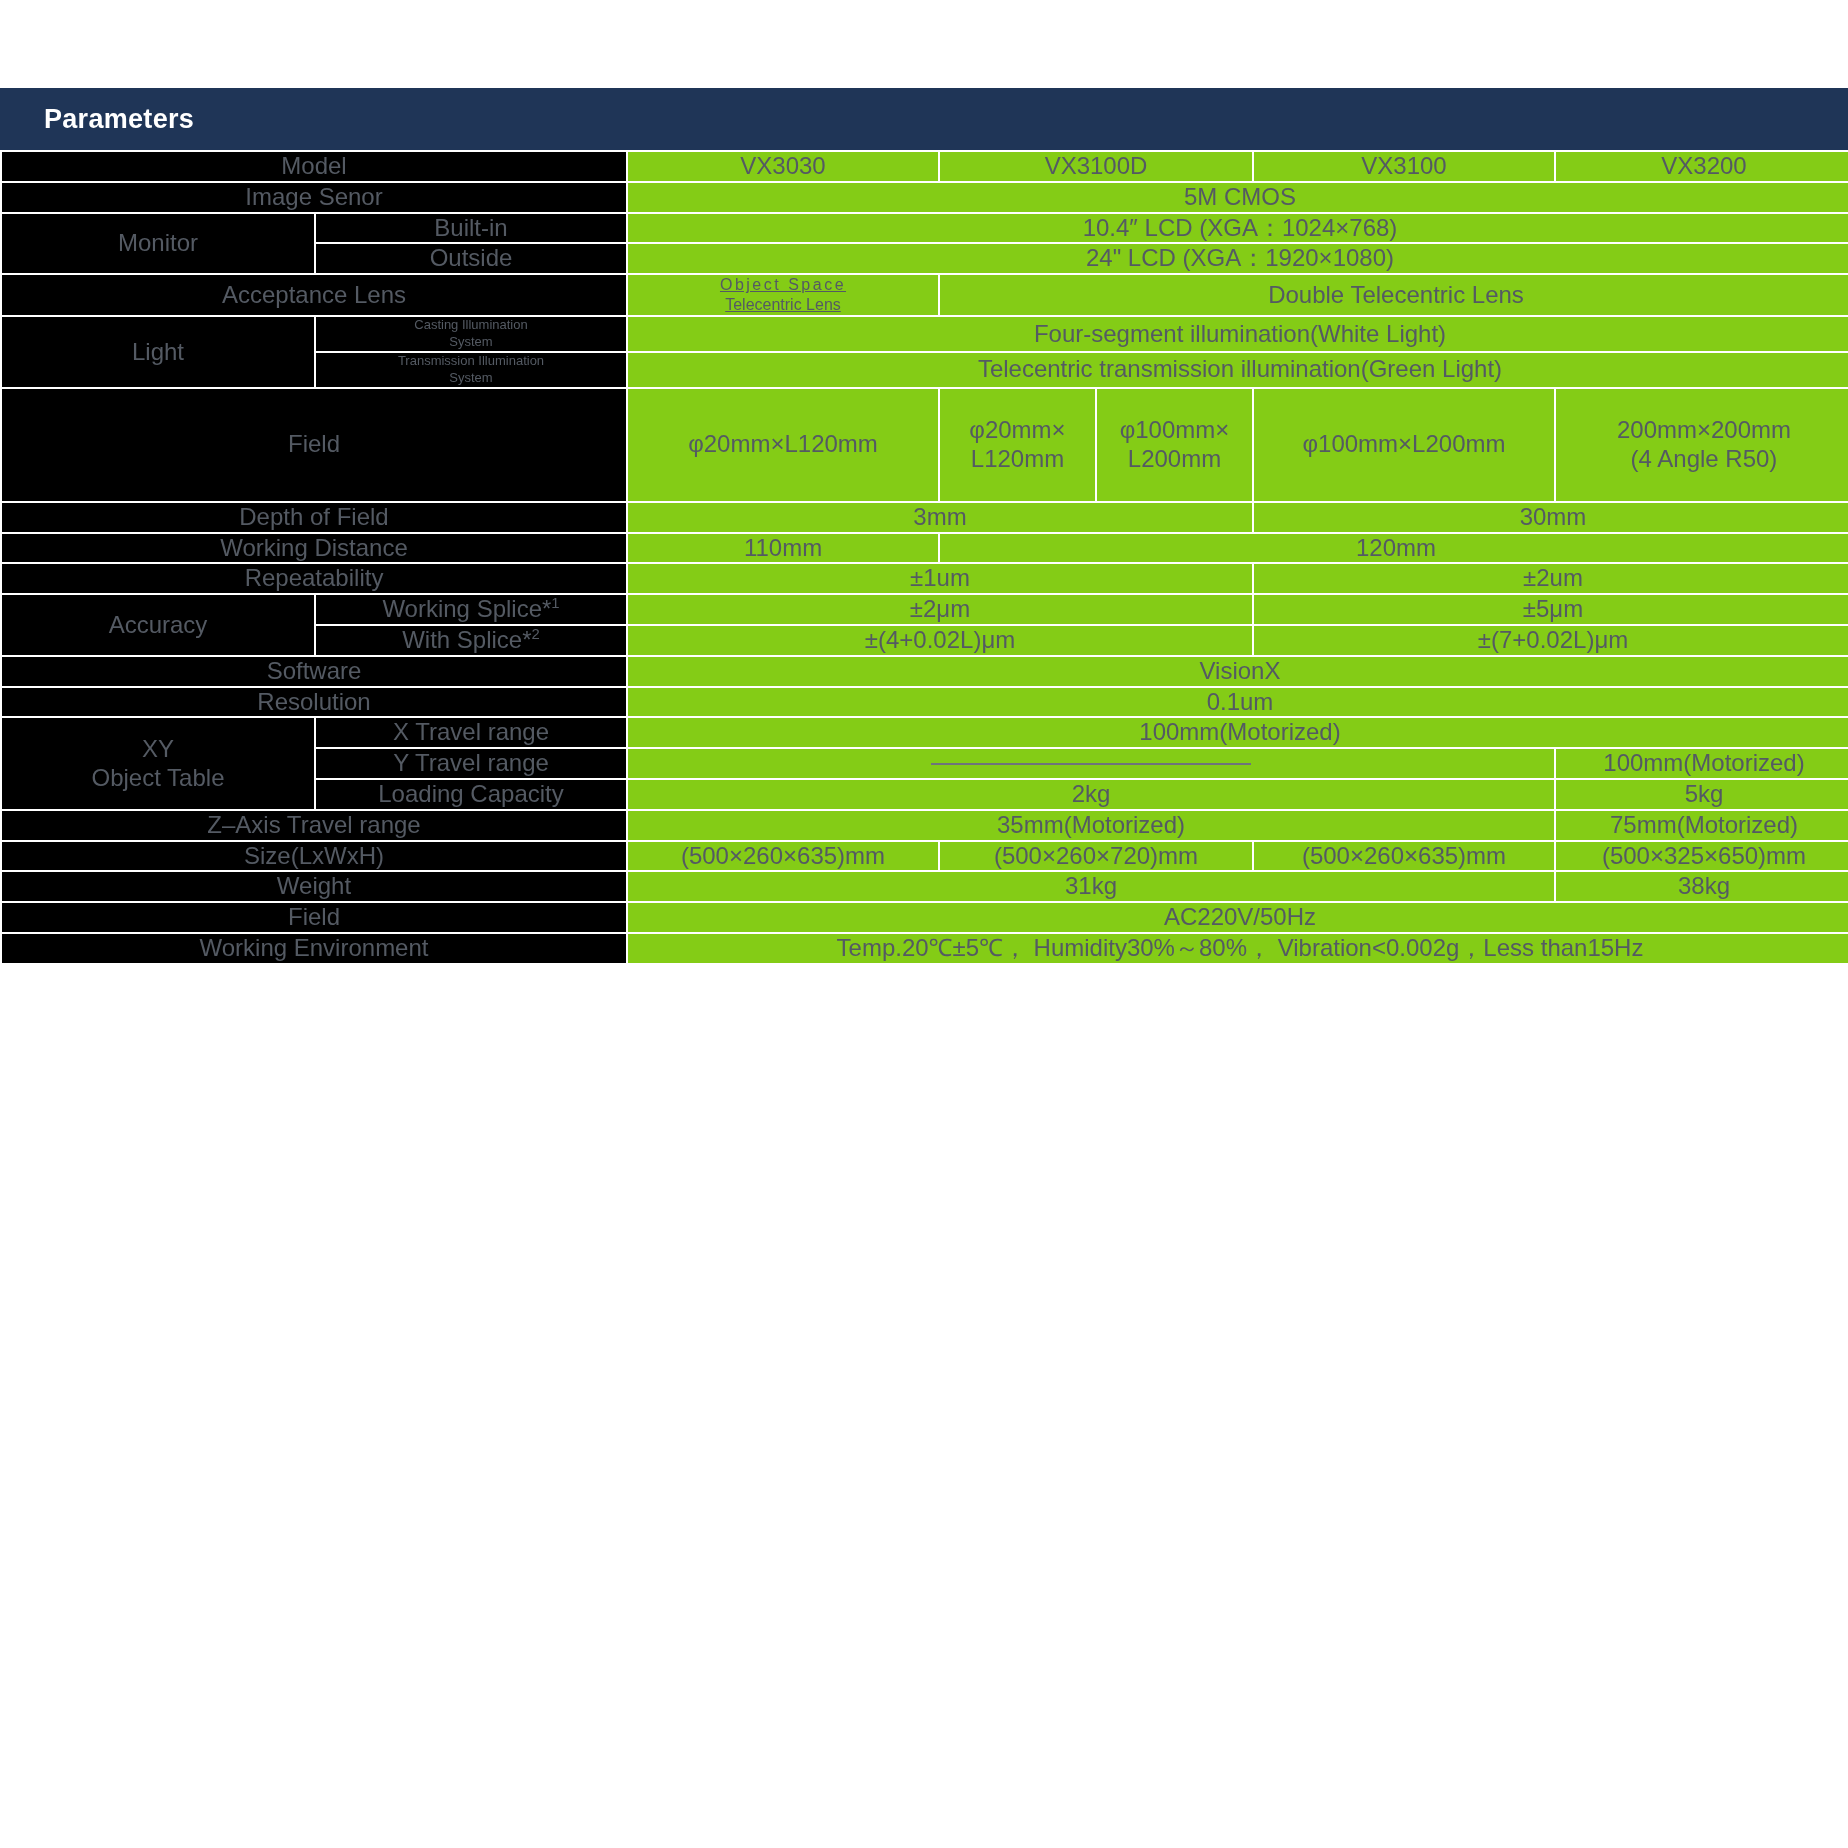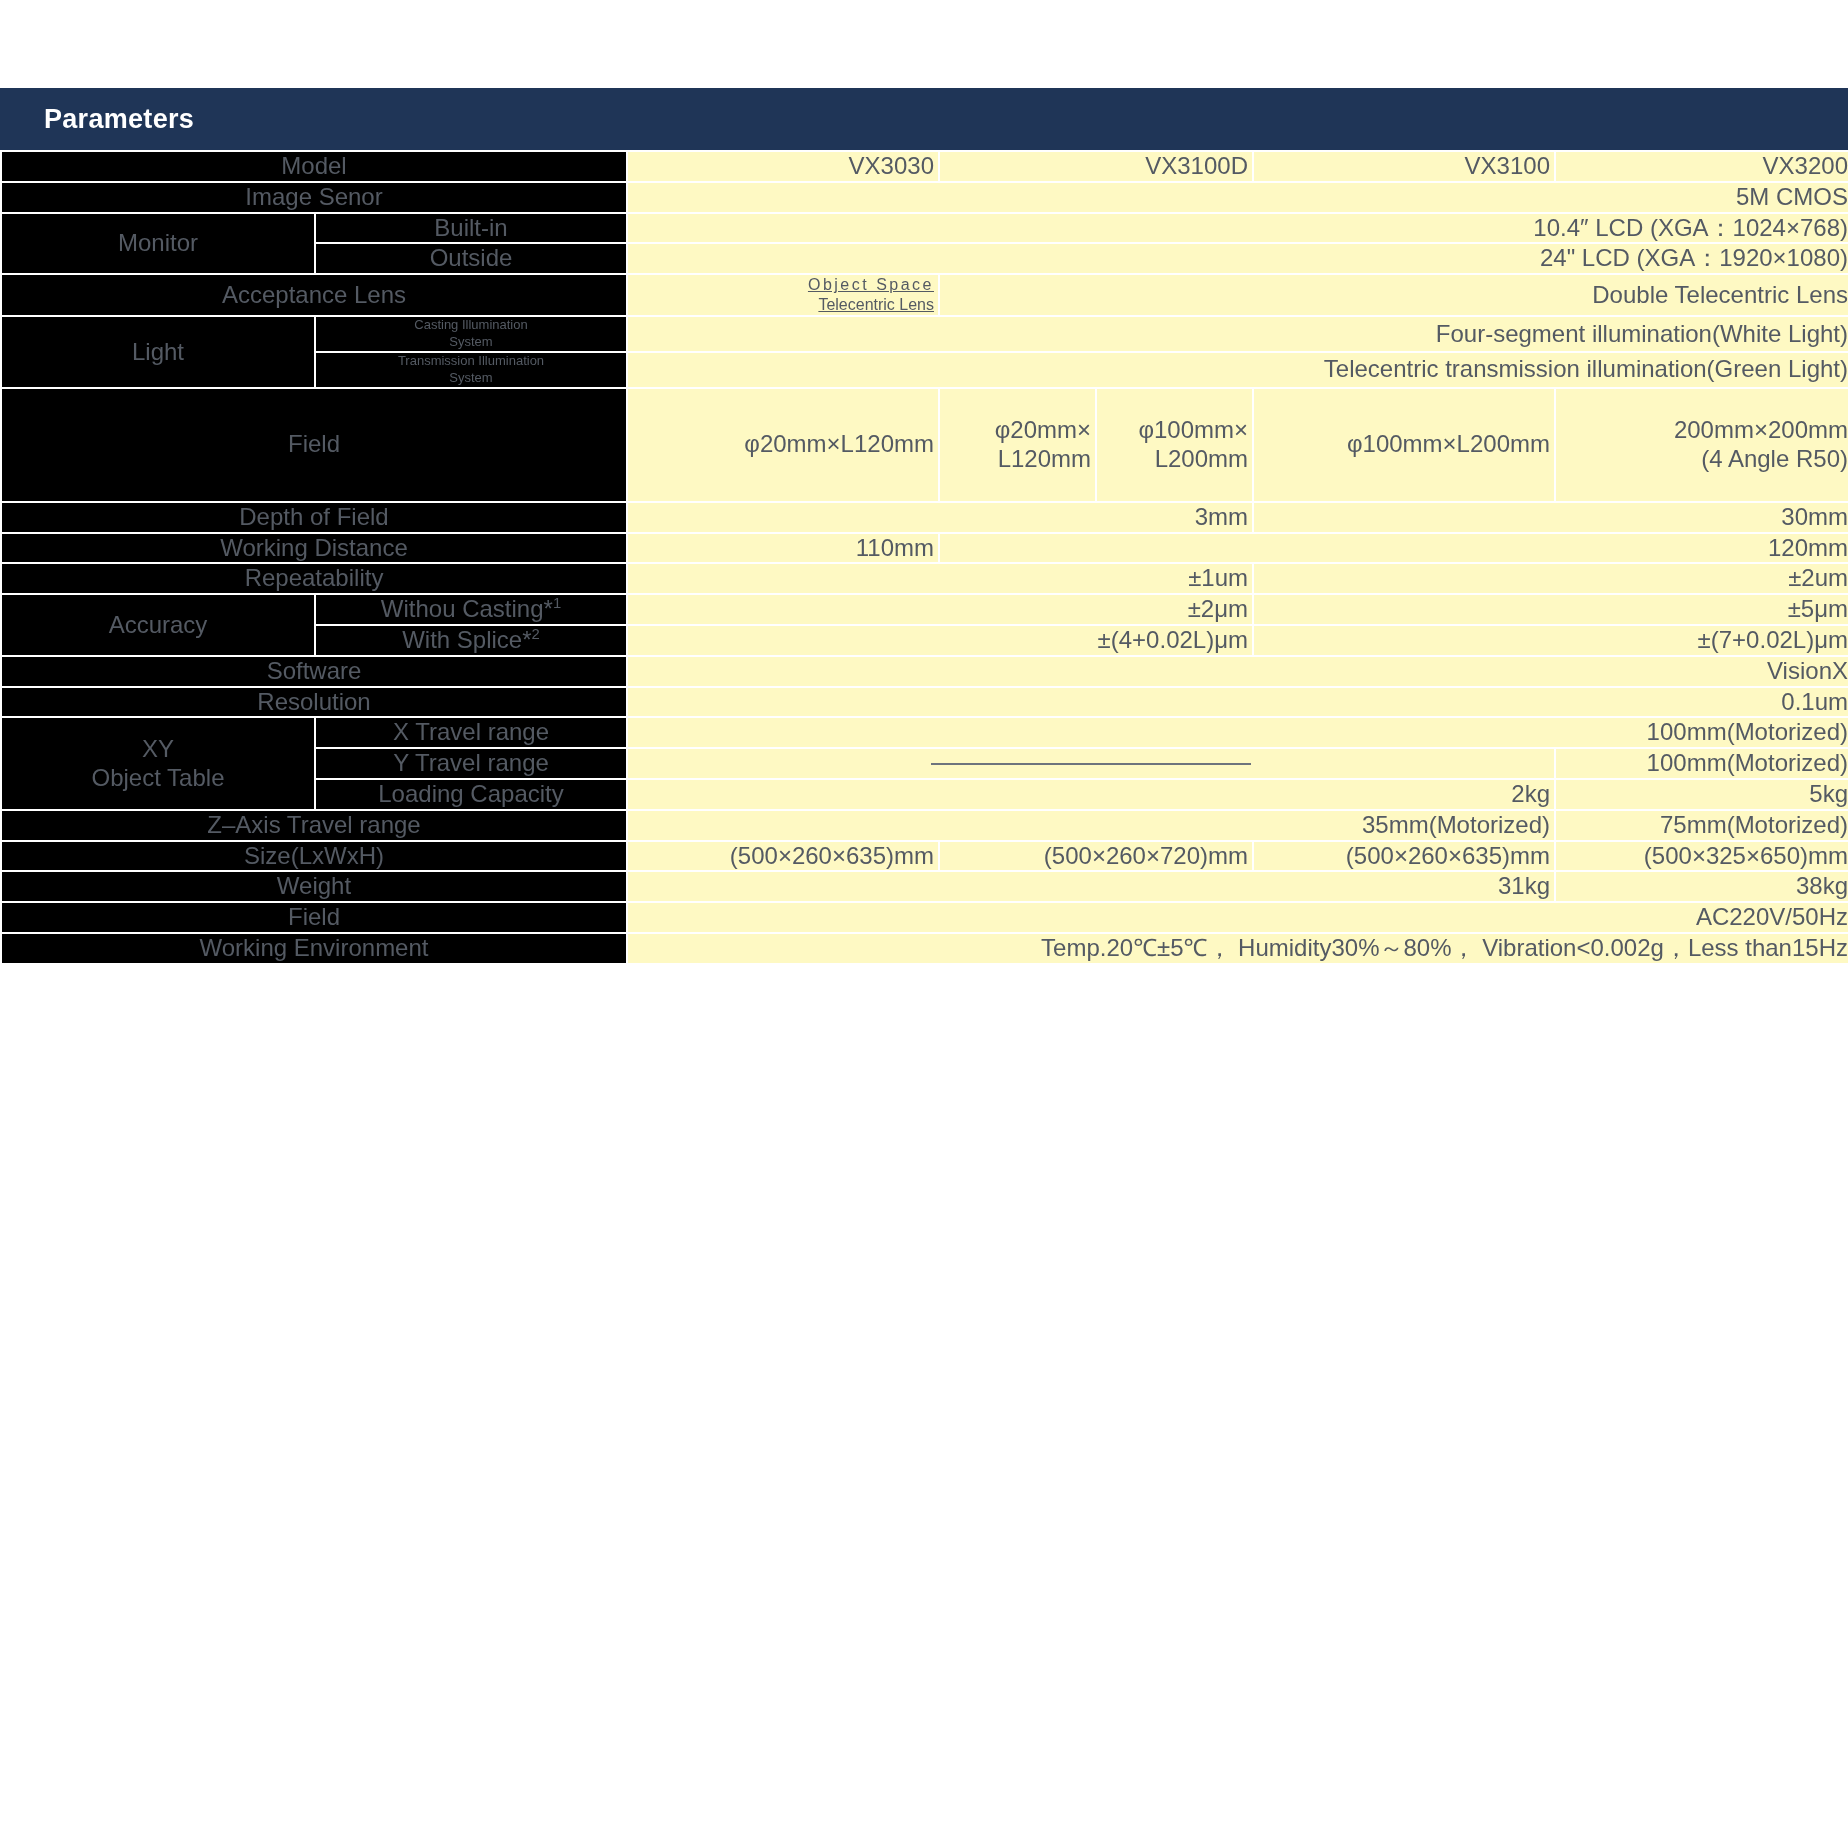--- a/index.html
+++ b/index.html
@@ -61,22 +61,21 @@
     color: #545a63;
     line-height: 1.2;
     background: #e4eaf0;
     border: 0;
   }
   
   td.lbl {
     background: #000000;
   }
   td.val {
-    background: #fef9c3;
-    text-align: right;
+    background: #84cc16;
   }
   td.small {
     font-size: 16px;
     line-height: 1.25;
     text-decoration: underline;
   }
   td.mid {
     font-size: 24px;
   }
   td.tiny {
@@ -200,21 +199,21 @@
       </tr>
 
       <tr>
         <td class="lbl" colspan="2">Repeatability</td>
         <td class="val" colspan="3">±1um</td>
         <td class="val" colspan="2">±2um</td>
       </tr>
 
       <tr>
         <td class="lbl" rowspan="2">Accuracy</td>
-        <td class="lbl"><span>Withou Casting*</span><span class="sup">1</span></td>
+        <td class="lbl"><span>Working Splice*</span><span class="sup">1</span></td>
         <td class="val" colspan="3">±2μm</td>
         <td class="val" colspan="2">±5μm</td>
       </tr>
 
       <tr>
         <td class="lbl"><span>With Splice*</span><span class="sup">2</span></td>
         <td class="val" colspan="3">±(4+0.02L)μm</td>
         <td class="val" colspan="2">±(7+0.02L)μm</td>
       </tr>
 

